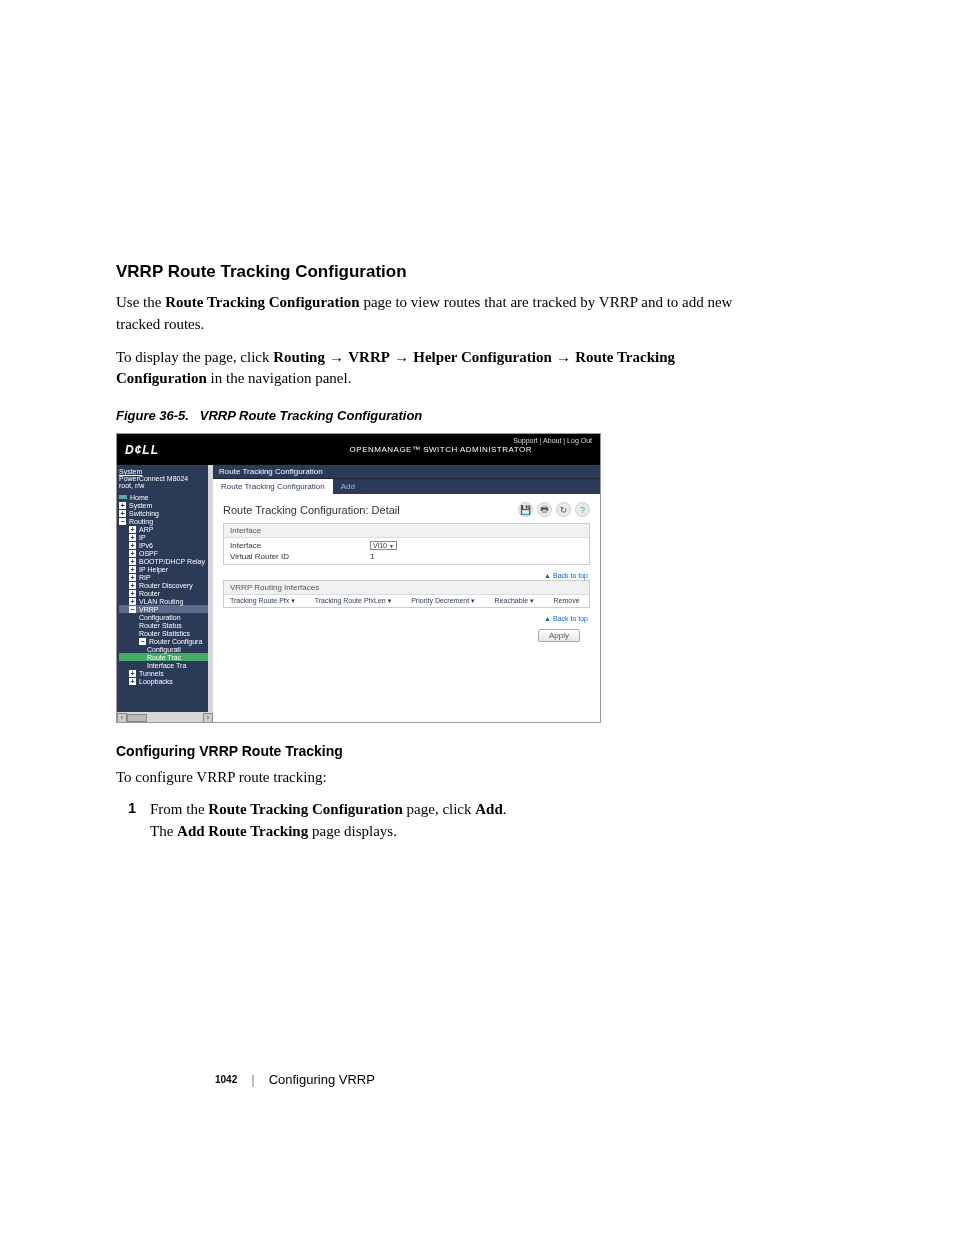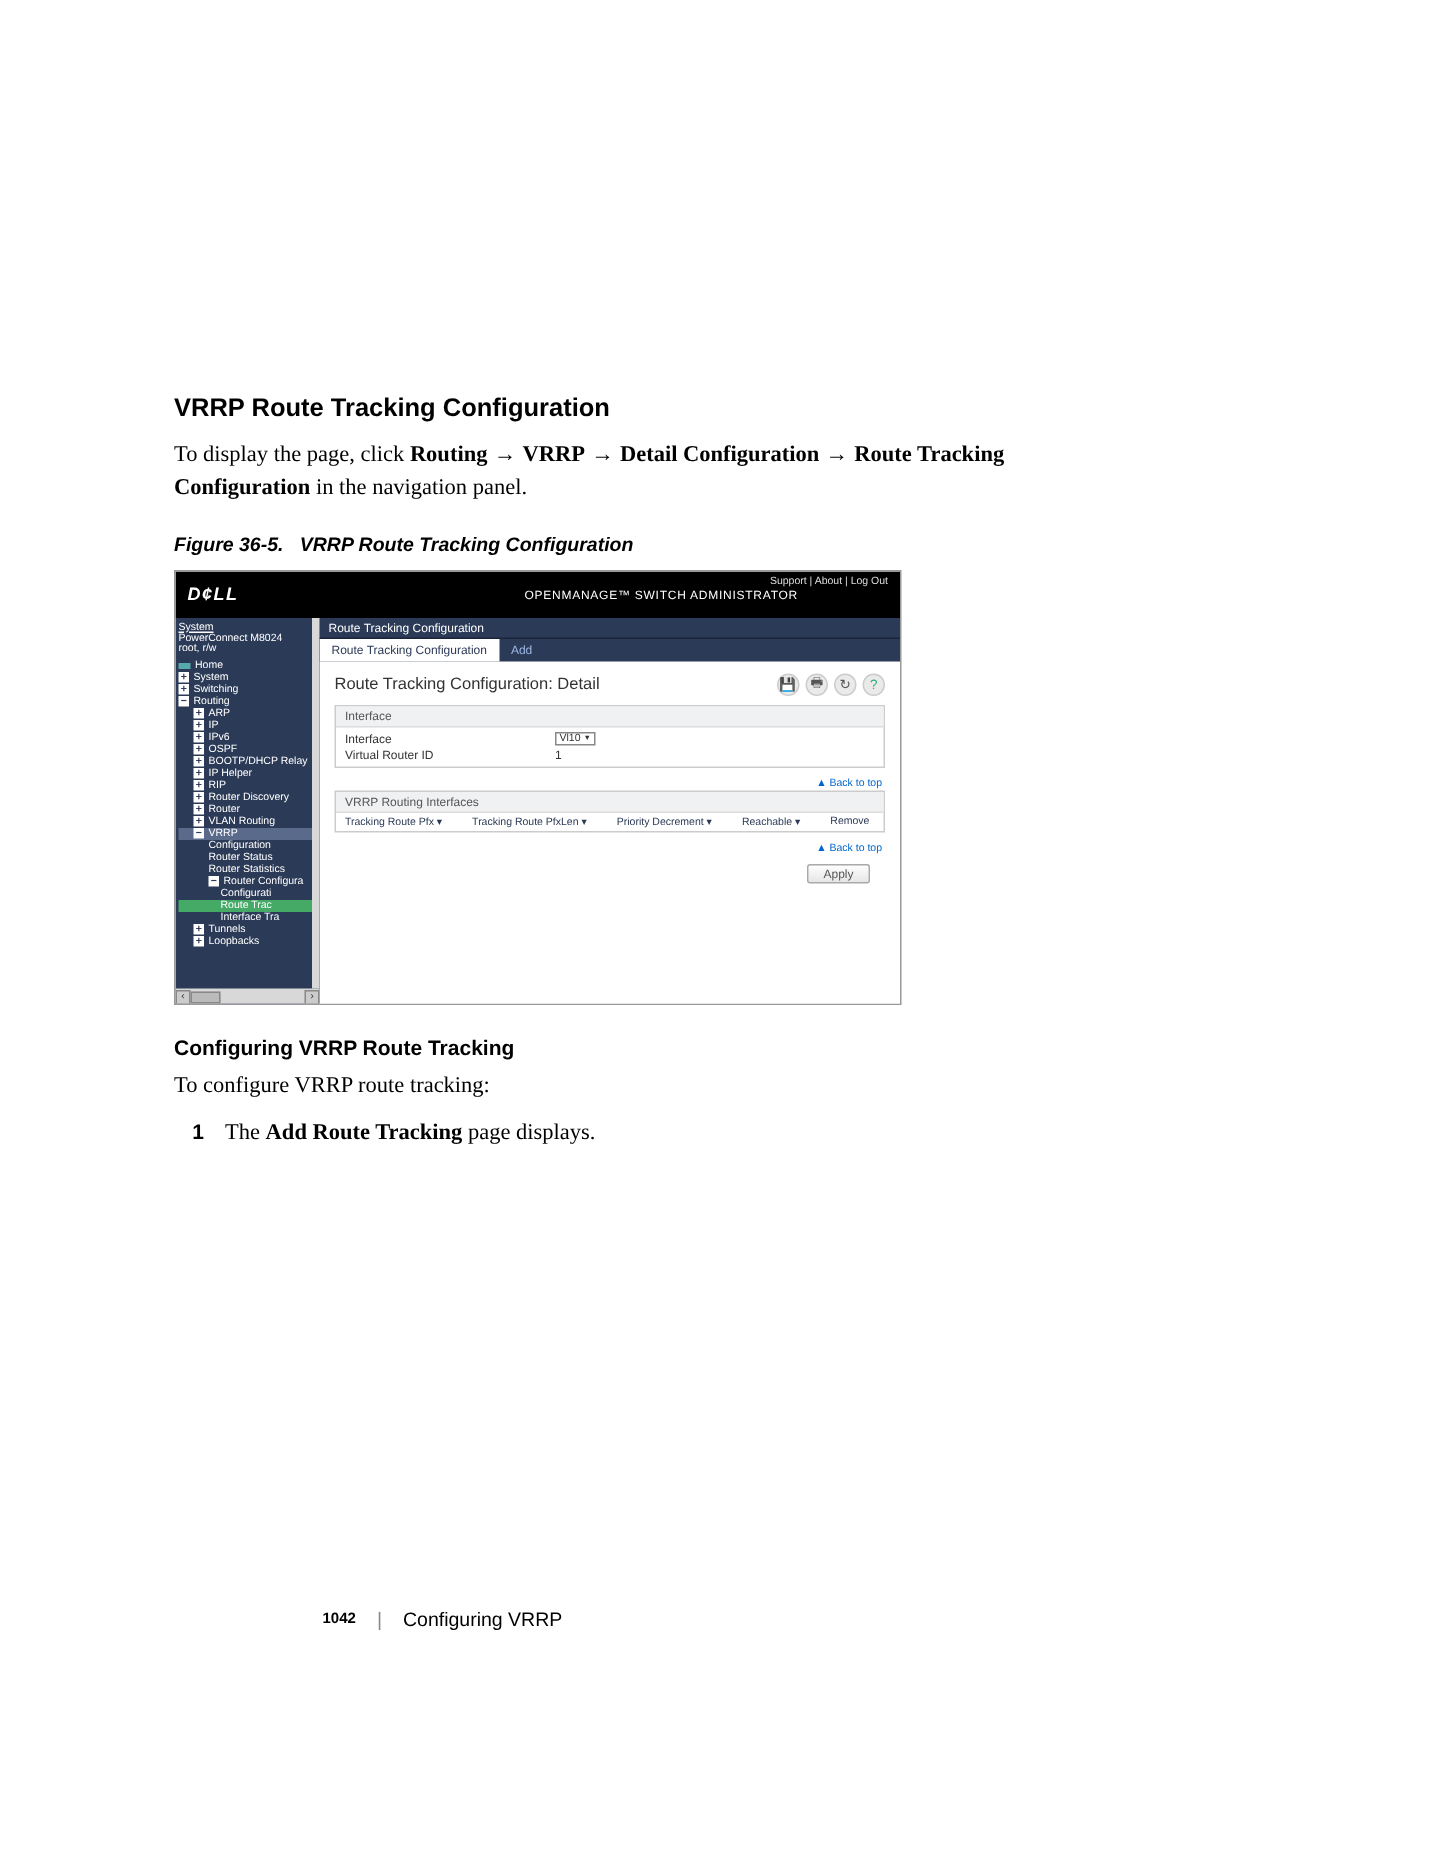--- a/index.html
+++ b/index.html
@@ -61,23 +61,26 @@
   .footer { position: absolute; bottom: 148px; left: 215px; font-family: Arial, sans-serif; font-size: 13px; display: flex; align-items: center; gap: 14px; }
   .footer .pg { font-weight: bold; font-size: 10px; }
   .footer .sep { color: #888; }
 </style>
 </head>
 <body>
 
 <div class="page">
   <h2 class="section-heading">VRRP Route Tracking Configuration</h2>
 
-
   <p class="body-text">
-    <span>To display the page, click </span><span class="bold">Routing</span><span class="arrow"> → </span><span class="bold">VRRP</span><span class="arrow"> → </span><span class="bold">Detail Configuration</span><span class="arrow"> → </span><span class="bold">Route Tracking Configuration</span><span> in the navigation panel.</span>
+    <span>Use the </span><span class="bold">Route Tracking Configuration </span><span>page to view routes that are tracked by VRRP and to add new tracked routes.</span>
+  </p>
+
+  <p class="body-text">
+    <span>To display the page, click </span><span class="bold">Routing</span><span class="arrow"> → </span><span class="bold">VRRP</span><span class="arrow"> → </span><span class="bold">Helper Configuration</span><span class="arrow"> → </span><span class="bold">Route Tracking Configuration</span><span> in the navigation panel.</span>
   </p>
 
   <p class="fig-caption">
     <span>Figure 36-5.</span>&nbsp;&nbsp;&nbsp;<span>VRRP Route Tracking Configuration</span>
   </p>
 
   <div class="screenshot">
     <div class="ss-links">Support | About | Log Out</div>
     <div class="ss-top">
       <span class="ss-logo">D¢LL</span>
@@ -241,20 +244,23 @@
     </div>
   </div>
 
   <h3 class="sub-heading">Configuring VRRP Route Tracking</h3>
   <p class="body-text">To configure VRRP route tracking:</p>
 
   <div class="step-row">
     <div class="step-num">1</div>
     <div class="step-text">
       <div>
+        <span>From the </span><span class="bold">Route Tracking Configuration</span><span> page, click </span><span class="bold">Add</span><span>.</span>
+      </div>
+      <div>
         <span>The </span><span class="bold">Add Route Tracking</span><span> page displays.</span>
       </div>
     </div>
   </div>
 </div>
 
 <div class="footer">
   <span class="pg">1042</span>
   <span class="sep">|</span>
   <span>Configuring VRRP</span>

